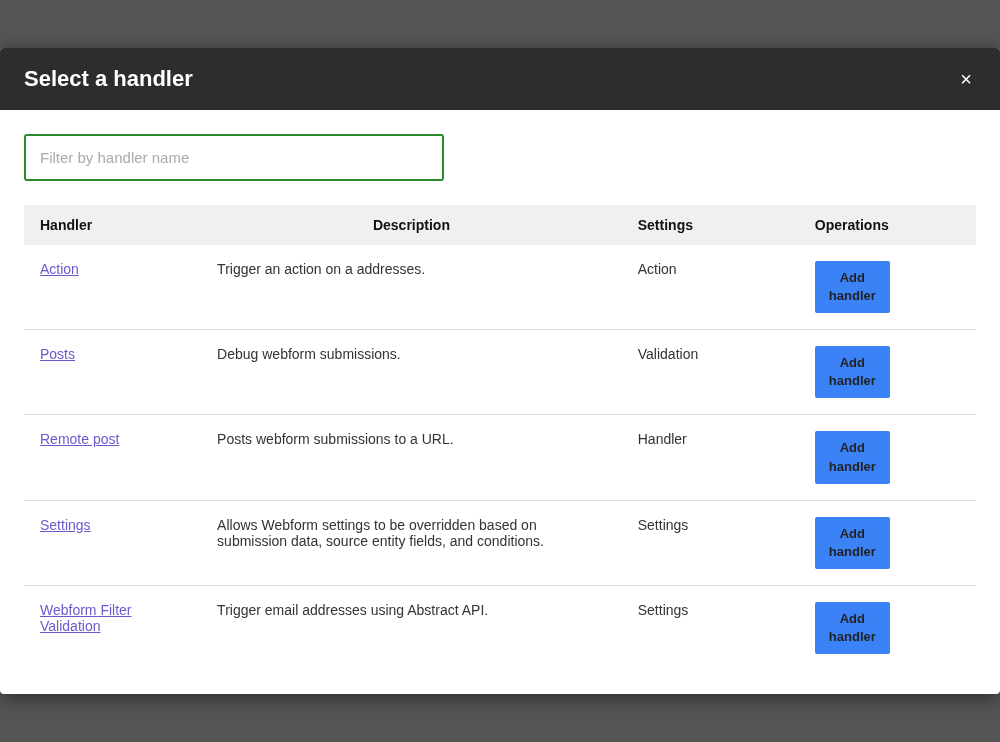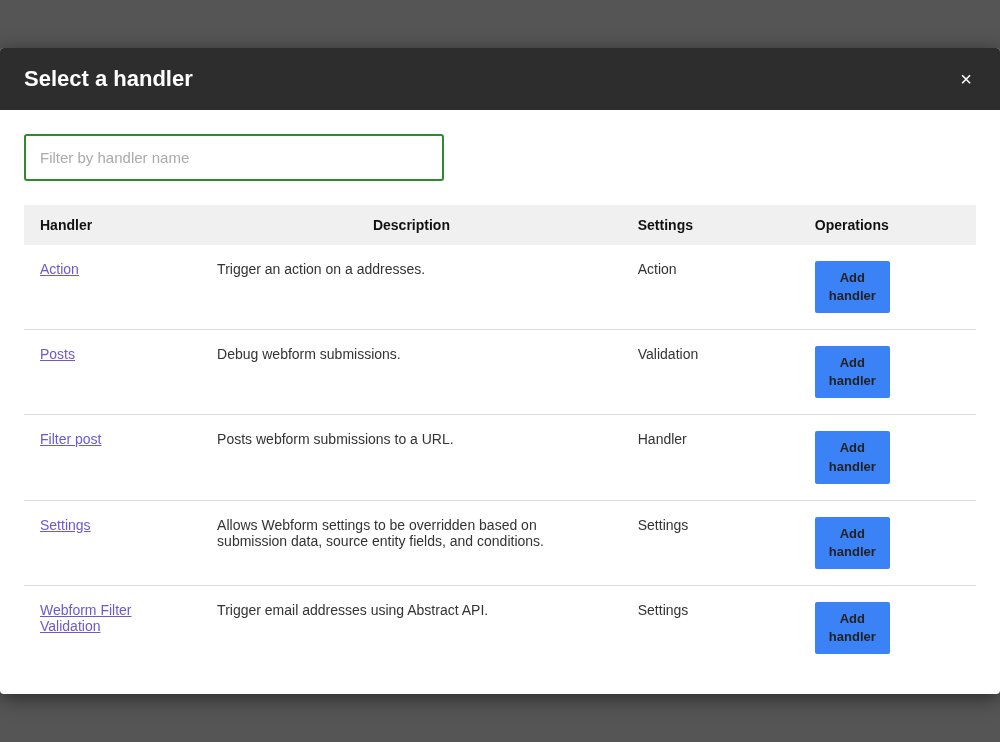--- a/index.html
+++ b/index.html
@@ -158,21 +158,21 @@
 handler</button></td>
           </tr>
           <tr>
             <td><button class="handler-link">Posts</button></td>
             <td>Debug webform submissions.</td>
             <td>Validation</td>
             <td><button class="add-handler-btn" style="white-space: pre;">Add
 handler</button></td>
           </tr>
           <tr>
-            <td><button class="handler-link">Filter post</button></td>
+            <td><button class="handler-link">Remote post</button></td>
             <td>Posts webform submissions to a URL.</td>
             <td>Handler</td>
             <td><button class="add-handler-btn" style="white-space: pre;">Add
 handler</button></td>
           </tr>
           <tr>
             <td><button class="handler-link">Settings</button></td>
             <td>Allows Webform settings to be overridden based on submission data, source entity fields, and conditions.</td>
             <td>Settings</td>
             <td><button class="add-handler-btn" style="white-space: pre;">Add

